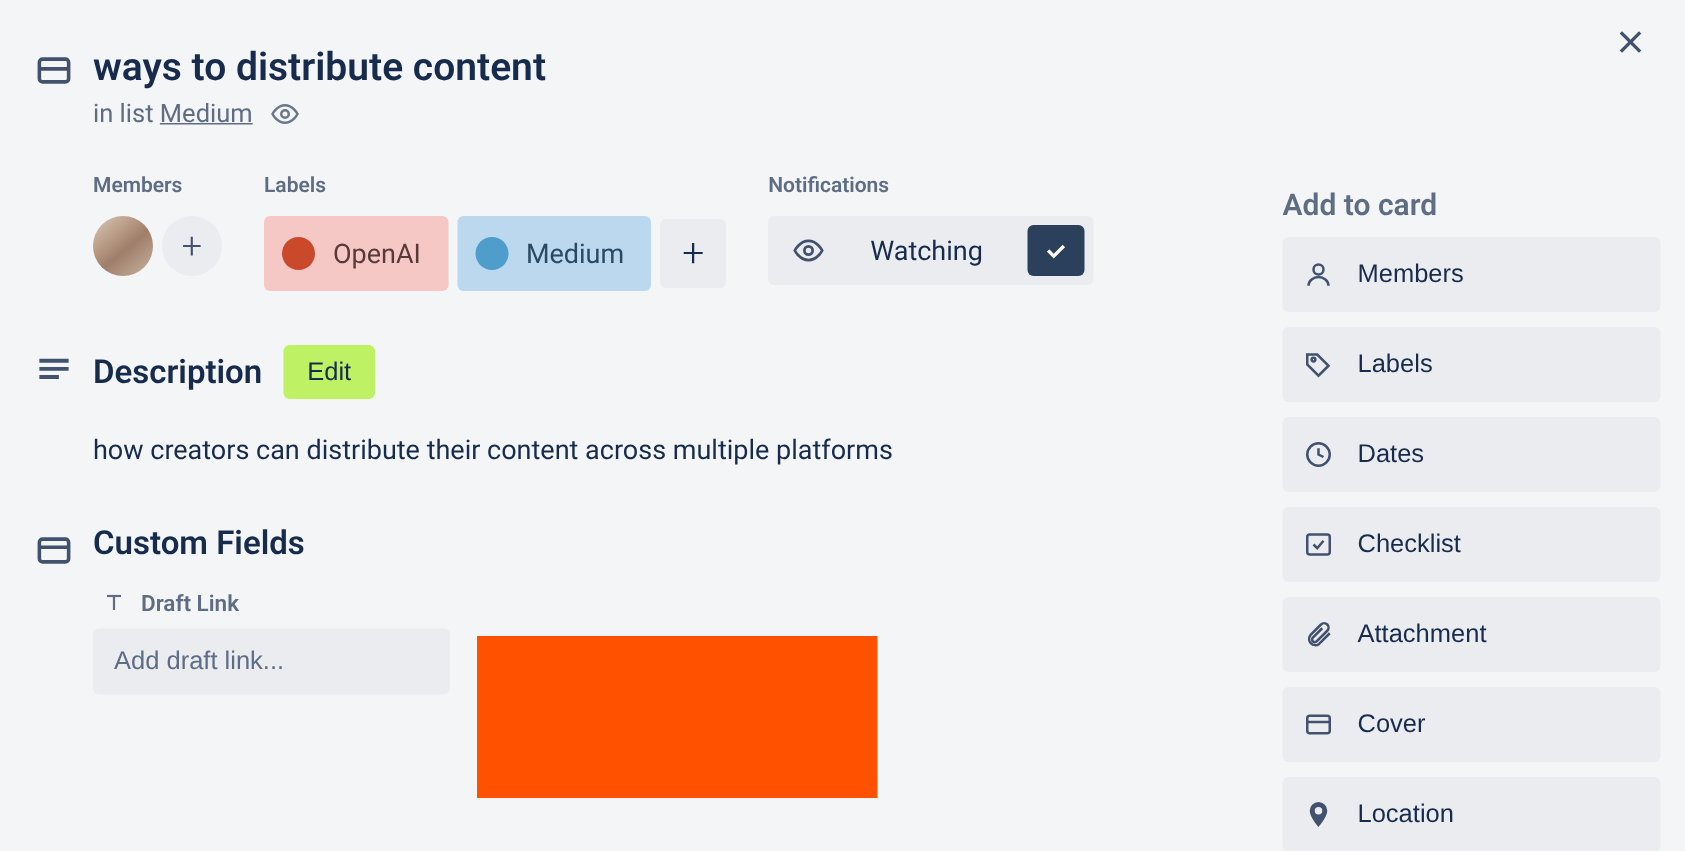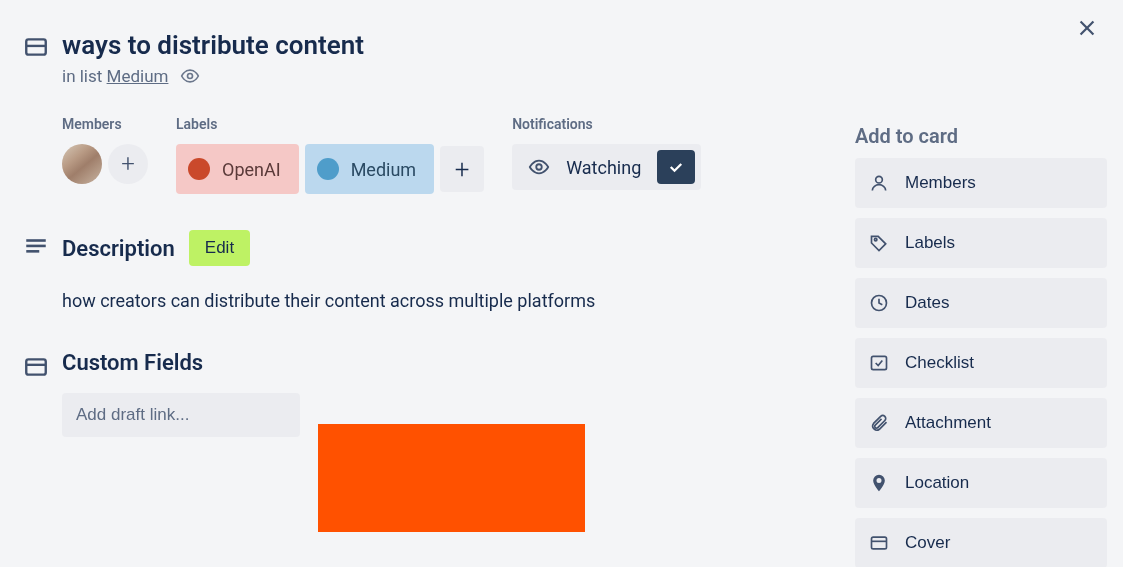--- a/index.html
+++ b/index.html
@@ -110,21 +110,21 @@
   .label-medium { background:#bbd8ee; color:#2a4a63;}
   .label-medium .label-dot { background:#4f9dca; }
   .square-plus {
     width: 44px; height: 46px; border-radius: 4px;
     background:#ebecf0; color:#172b4d;
     display:flex;align-items:center;justify-content:center;
     font-size:26px; cursor:pointer; font-weight:300;
   }
   .notif-chip {
     height: 46px; border-radius:4px; background:#ebecf0;
-    display:flex; align-items:center; gap:16px;
+    display:flex; align-items:center; gap:30px;
     padding: 0 6px 0 16px; cursor:pointer;
     font-size:18px; color:#172b4d;
   }
   .notif-check {
     width: 38px; height:34px; border-radius:4px;
     background:#2b405a; color:#fff;
     display:flex;align-items:center;justify-content:center;
   }
 
   
@@ -265,20 +265,29 @@
     <div class="section">
       <div class="section-icon">
         <svg width="26" height="26" viewBox="0 0 24 24" fill="none" stroke="currentColor" stroke-width="2.2">
           <rect x="3" y="5" width="18" height="14" rx="2"></rect>
           <line x1="3" y1="10" x2="21" y2="10"></line>
         </svg>
       </div>
       <div class="section-body">
         <div class="section-title">Custom Fields</div>
         <div class="cf-field">
+          <div class="cf-label-row">
+            <span>
+              <svg width="16" height="16" viewBox="0 0 24 24" fill="none" stroke="#5e6c84" stroke-width="2.2">
+                <line x1="5" y1="5" x2="19" y2="5"></line>
+                <line x1="12" y1="5" x2="12" y2="19"></line>
+              </svg>
+            </span>
+            <span>Draft Link</span>
+          </div>
           <input class="cf-input" type="text" placeholder="Add draft link..." style="">
         </div>
       </div>
     </div>
 
   </div>
 
   <div class="side-col">
     <div class="side-title">Add to card</div>
 
@@ -326,35 +335,35 @@
       <span class="ico">
         <svg width="20" height="20" viewBox="0 0 24 24" fill="none" stroke="currentColor" stroke-width="2">
             <path d="M21 11l-8.5 8.5a5 5 0 01-7-7L14 4a3.5 3.5 0 015 5l-8.5 8.5a2 2 0 01-3-3L15 7"></path>
           </svg>
       </span>
       <span>Attachment</span>
     </button>
 
     <button class="side-btn">
       <span class="ico">
+        <svg width="20" height="20" viewBox="0 0 24 24" fill="none" stroke="currentColor" stroke-width="2">
+            <rect x="3" y="5" width="18" height="14" rx="2"></rect>
+            <line x1="3" y1="10" x2="21" y2="10"></line>
+          </svg>
+      </span>
+      <span>Cover</span>
+    </button>
+
+    <button class="side-btn">
+      <span class="ico">
         <svg width="20" height="20" viewBox="0 0 24 24" fill="currentColor">
             <path d="M12 2a7 7 0 017 7c0 5-7 13-7 13S5 14 5 9a7 7 0 017-7zm0 4a3 3 0 100 6 3 3 0 000-6z"></path>
           </svg>
       </span>
       <span>Location</span>
-    </button>
-
-    <button class="side-btn">
-      <span class="ico">
-        <svg width="20" height="20" viewBox="0 0 24 24" fill="none" stroke="currentColor" stroke-width="2">
-            <rect x="3" y="5" width="18" height="14" rx="2"></rect>
-            <line x1="3" y1="10" x2="21" y2="10"></line>
-          </svg>
-      </span>
-      <span>Cover</span>
     </button>
   </div>
 </div>
 
 <div class="close-btn">
   <span>
     <svg width="22" height="22" viewBox="0 0 24 24" fill="none" stroke="currentColor" stroke-width="2.4">
       <line x1="5" y1="5" x2="19" y2="19"></line>
         <line x1="19" y1="5" x2="5" y2="19"></line>
     </svg>

